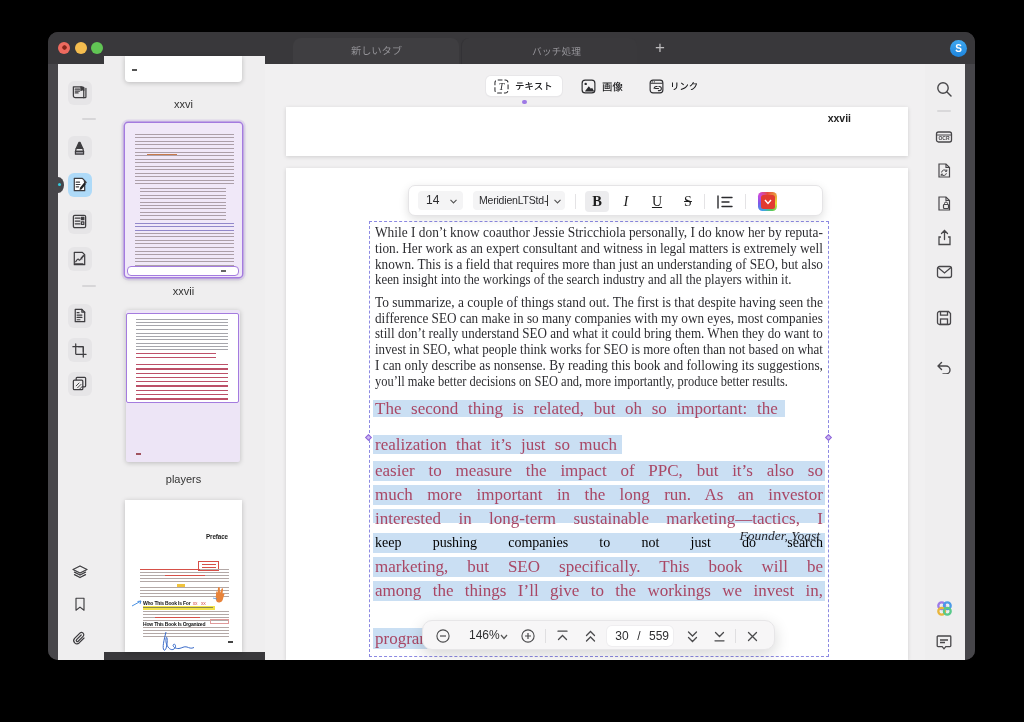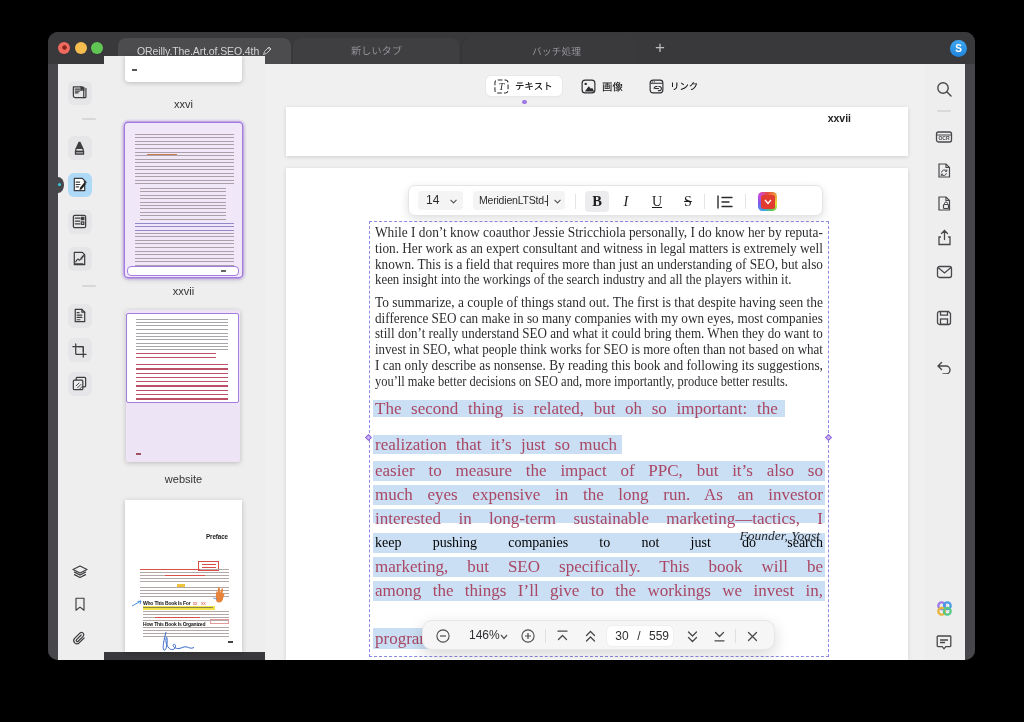--- a/index.html
+++ b/index.html
@@ -37,25 +37,20 @@
 .ic{stroke:#3E3D40;fill:none;stroke-width:1.3;stroke-linecap:round;stroke-linejoin:round}
 </style></head><body>
 <div id="win">
 <div class="abs" style="left:0;top:32px;width:10px;height:596px;background:#47464A"></div>
 <div class="abs" style="left:917px;top:32px;width:10px;height:596px;background:#47464A"></div>
 <div id="tbar">
   <div class="tl" style="left:10px;background:#EE6A5F"></div>
   <div class="tl" style="left:11.5px;top:11px;width:9px;height:9px;background:radial-gradient(circle,#87261B 0 1.9px,#EE6A5F 2.5px)"></div>
   <div class="tl" style="left:26.5px;background:#F5BD4F"></div>
   <div class="tl" style="left:43px;background:#61C554"></div>
-  <div class="tab" style="left:70px;width:173px;background:#4C4B4E">
-    <div class="tabt" style="color:#D5D4D6;font-size:10.5px;letter-spacing:-0.1px">OReilly.The.Art.of.SEO.4th <svg style="display:inline;vertical-align:-1px" width="10" height="10" viewBox="0 0 10 10">
-            <path d="M1.5 8.5 l1.2-3.2 4.3-4.3 2 2-4.3 4.3z M6.2 1.8 l2 2" stroke="#C8C7C9" stroke-width="1" fill="none"></path>
-          </svg></div>
-  </div>
   <div class="tab" style="left:245px;width:166px;background:#3F3E41">
         <div class="tabc">
           <svg class="jp" width="51" height="14" viewBox="0 -10.4 51 14">
             <path d="M6.0 -5.1H9.8V-4.4H6.0ZM0.6 -7.5H5.1V-6.9H0.6ZM0.5 -3.5H5.2V-2.8H0.5ZM0.5 -5.2H5.3V-4.5H0.5ZM7.9 -4.8H8.6V0.8H7.9ZM2.5 -8.5H3.3V-7.2H2.5ZM2.5 -4.6H3.3V0.8H2.5ZM5.6 -7.7 6.6 -7.4Q6.5 -7.3 6.4 -7.3V-4.2Q6.4 -3.6 6.3 -2.9Q6.2 -2.3 6.1 -1.6Q5.9 -0.9 5.6 -0.3Q5.3 0.3 4.7 0.9Q4.7 0.8 4.6 0.7Q4.5 0.6 4.4 0.5Q4.3 0.4 4.2 0.3Q4.7 -0.1 5.0 -0.7Q5.2 -1.3 5.4 -1.9Q5.5 -2.4 5.6 -3.0Q5.6 -3.6 5.6 -4.2ZM9.0 -8.5 9.7 -7.9Q9.2 -7.7 8.6 -7.5Q8.0 -7.3 7.3 -7.2Q6.7 -7.0 6.0 -6.9Q6.0 -7.0 5.9 -7.2Q5.9 -7.4 5.8 -7.5Q6.4 -7.6 7.0 -7.8Q7.6 -7.9 8.1 -8.1Q8.7 -8.3 9.0 -8.5ZM3.2 -2.6Q3.3 -2.5 3.5 -2.3Q3.8 -2.1 4.1 -1.9Q4.3 -1.7 4.6 -1.5Q4.8 -1.3 4.9 -1.2L4.4 -0.7Q4.3 -0.8 4.1 -1.0Q3.9 -1.2 3.6 -1.5Q3.4 -1.7 3.1 -1.9Q2.9 -2.1 2.8 -2.2ZM1.2 -6.7 1.8 -6.8Q2.0 -6.5 2.1 -6.1Q2.2 -5.7 2.3 -5.4L1.6 -5.2Q1.6 -5.5 1.5 -5.9Q1.4 -6.3 1.2 -6.7ZM3.9 -6.8 4.5 -6.7Q4.4 -6.3 4.3 -5.9Q4.1 -5.5 4.0 -5.2L3.3 -5.4Q3.4 -5.6 3.5 -5.8Q3.6 -6.1 3.7 -6.3Q3.8 -6.6 3.9 -6.8ZM2.5 -3.1 3.1 -2.9Q2.8 -2.3 2.4 -1.8Q2.1 -1.2 1.6 -0.7Q1.2 -0.2 0.8 0.1Q0.7 -0.1 0.6 -0.2Q0.4 -0.4 0.3 -0.5Q0.7 -0.7 1.1 -1.2Q1.5 -1.6 1.9 -2.1Q2.3 -2.6 2.5 -3.1Z M13.7 -7.9Q13.6 -7.7 13.6 -7.4Q13.6 -7.2 13.6 -6.9Q13.6 -6.5 13.5 -5.9Q13.5 -5.2 13.5 -4.5Q13.5 -3.8 13.5 -3.1Q13.5 -2.4 13.5 -1.8Q13.5 -1.3 13.7 -0.9Q13.9 -0.6 14.3 -0.5Q14.6 -0.3 15.1 -0.3Q15.8 -0.3 16.4 -0.5Q16.9 -0.7 17.4 -1.0Q17.8 -1.3 18.2 -1.6Q18.5 -2.0 18.8 -2.4L19.4 -1.7Q19.1 -1.4 18.7 -1.0Q18.3 -0.6 17.8 -0.2Q17.3 0.1 16.6 0.3Q15.9 0.5 15.1 0.5Q14.4 0.5 13.8 0.3Q13.2 0.1 12.9 -0.4Q12.6 -0.9 12.6 -1.8Q12.6 -2.2 12.6 -2.8Q12.6 -3.3 12.7 -3.9Q12.7 -4.5 12.7 -5.1Q12.7 -5.6 12.7 -6.1Q12.7 -6.6 12.7 -6.9Q12.7 -7.2 12.7 -7.5Q12.7 -7.7 12.6 -8.0Z M22.7 -7.1Q22.7 -7.0 22.6 -6.8Q22.6 -6.6 22.6 -6.4Q22.6 -6.3 22.6 -6.1Q22.6 -5.8 22.6 -5.4Q22.6 -5.0 22.6 -4.6Q22.6 -4.1 22.7 -3.7Q22.8 -2.9 22.9 -2.2Q23.1 -1.6 23.4 -1.2Q23.7 -0.9 24.1 -0.9Q24.2 -0.9 24.4 -1.1Q24.6 -1.2 24.8 -1.5Q24.9 -1.8 25.1 -2.2Q25.2 -2.6 25.3 -3.0L26.0 -2.2Q25.7 -1.4 25.3 -0.9Q25.0 -0.4 24.7 -0.1Q24.4 0.1 24.0 0.1Q23.6 0.1 23.1 -0.3Q22.7 -0.6 22.3 -1.4Q22.0 -2.2 21.9 -3.5Q21.8 -4.0 21.8 -4.5Q21.8 -5.0 21.8 -5.5Q21.8 -5.9 21.8 -6.2Q21.8 -6.4 21.7 -6.7Q21.7 -7.0 21.7 -7.1ZM28.0 -6.8Q28.3 -6.5 28.5 -6.0Q28.8 -5.6 29.0 -5.0Q29.2 -4.5 29.3 -3.9Q29.5 -3.4 29.6 -2.8Q29.7 -2.3 29.8 -1.8L29.0 -1.4Q28.9 -2.1 28.8 -2.8Q28.6 -3.6 28.4 -4.2Q28.2 -4.9 27.9 -5.5Q27.6 -6.1 27.2 -6.6Z M34.8 -4.7Q35.3 -4.4 35.9 -4.0Q36.4 -3.7 36.9 -3.3Q37.5 -2.9 38.0 -2.6Q38.5 -2.2 38.8 -1.9L38.2 -1.2Q37.9 -1.5 37.4 -1.9Q36.9 -2.3 36.4 -2.7Q35.8 -3.1 35.3 -3.4Q34.8 -3.8 34.3 -4.1ZM39.5 -6.5Q39.4 -6.4 39.4 -6.3Q39.3 -6.1 39.3 -6.0Q39.1 -5.5 38.9 -4.9Q38.6 -4.3 38.2 -3.7Q37.9 -3.0 37.4 -2.5Q36.7 -1.6 35.7 -0.9Q34.7 -0.1 33.2 0.5L32.5 -0.2Q33.5 -0.5 34.2 -0.9Q35.0 -1.3 35.6 -1.9Q36.3 -2.4 36.7 -2.9Q37.1 -3.4 37.4 -4.0Q37.8 -4.5 38.0 -5.1Q38.3 -5.6 38.4 -6.1H34.6L34.9 -6.8H38.2Q38.4 -6.8 38.5 -6.9Q38.7 -6.9 38.8 -6.9ZM36.1 -8.0Q35.9 -7.8 35.8 -7.6Q35.7 -7.3 35.6 -7.2Q35.3 -6.7 34.8 -6.0Q34.3 -5.3 33.7 -4.6Q33.0 -4.0 32.2 -3.4L31.5 -3.9Q32.4 -4.5 33.1 -5.1Q33.7 -5.8 34.1 -6.4Q34.6 -7.0 34.8 -7.5Q34.9 -7.6 35.0 -7.9Q35.1 -8.1 35.1 -8.3Z M48.5 -8.5Q48.6 -8.3 48.8 -8.1Q48.9 -7.8 49.1 -7.6Q49.2 -7.3 49.3 -7.1L48.8 -6.9Q48.7 -7.1 48.5 -7.3Q48.4 -7.6 48.2 -7.8Q48.1 -8.1 47.9 -8.2ZM49.8 -8.7Q49.9 -8.6 50.1 -8.3Q50.3 -8.1 50.4 -7.8Q50.6 -7.6 50.7 -7.4L50.1 -7.1Q49.9 -7.5 49.7 -7.9Q49.5 -8.2 49.3 -8.5ZM49.4 -6.6Q49.4 -6.5 49.3 -6.4Q49.3 -6.3 49.3 -6.1Q49.2 -5.7 49.1 -5.2Q48.9 -4.8 48.7 -4.2Q48.5 -3.7 48.3 -3.2Q48.1 -2.8 47.8 -2.4Q47.3 -1.8 46.7 -1.3Q46.1 -0.8 45.4 -0.3Q44.7 0.1 43.7 0.4L43.0 -0.4Q44.0 -0.7 44.8 -1.0Q45.5 -1.4 46.0 -1.8Q46.6 -2.3 47.0 -2.9Q47.4 -3.3 47.7 -3.9Q47.9 -4.5 48.1 -5.1Q48.3 -5.7 48.4 -6.2Q48.2 -6.2 47.8 -6.2Q47.4 -6.2 46.9 -6.2Q46.3 -6.2 45.7 -6.2Q45.2 -6.2 44.6 -6.2Q44.1 -6.2 43.7 -6.2Q43.3 -6.2 43.1 -6.2Q42.8 -6.2 42.6 -6.2Q42.3 -6.2 42.1 -6.1V-7.1Q42.3 -7.0 42.4 -7.0Q42.6 -7.0 42.8 -7.0Q43.0 -7.0 43.1 -7.0Q43.3 -7.0 43.6 -7.0Q43.9 -7.0 44.3 -7.0Q44.8 -7.0 45.3 -7.0Q45.7 -7.0 46.2 -7.0Q46.7 -7.0 47.1 -7.0Q47.6 -7.0 47.9 -7.0Q48.2 -7.0 48.3 -7.0Q48.4 -7.0 48.5 -7.0Q48.7 -7.0 48.8 -7.0Z"></path>
           </svg>
         </div>
       </div>
   <div class="tab" style="left:413px;width:176px;background:#3A393C;border-left:1px solid #333236">
         <div class="tabc" style="padding-left:14px">
           <svg class="jp" width="49" height="13" viewBox="0 -10.0 49 13">
@@ -196,21 +191,21 @@
 
   <div class="thumb" style="left:22px;top:254px;width:114px;height:152px;background:#EDE5F6;border-radius:2px">
     <div class="abs" style="left:0;top:3px;width:113px;height:90px;background:#fff;border:1.2px solid #A47BDF;border-radius:2px">
       <div class="abs" style="left:9px;top:5px;width:92px;height:13px;background:repeating-linear-gradient(180deg,#A6A6AC 0 1px,transparent 1px 3.2px)"></div>
       <div class="abs" style="left:9px;top:19px;width:92px;height:17px;background:repeating-linear-gradient(180deg,#A6A6AC 0 1px,transparent 1px 3.2px)"></div>
       <div class="abs" style="left:9px;top:39px;width:80px;height:8px;background:repeating-linear-gradient(180deg,#BE5169 0 1.1px,transparent 1.1px 4.2px)"></div>
       <div class="abs" style="left:9px;top:50px;width:92px;height:36px;background:repeating-linear-gradient(180deg,#BC5068 0 1.3px,transparent 1.3px 4.3px)"></div>
     </div>
     <div class="abs" style="left:10px;top:143px;width:5px;height:1.5px;background:#A0525E"></div>
   </div>
-  <div class="tlabel" style="top:417px">website</div>
+  <div class="tlabel" style="top:417px">players</div>
 
   <div class="thumb" style="left:21px;top:444px;height:152px">
     <div class="abs" style="right:14px;top:33px;font-size:6.3px;font-weight:bold;color:#222;letter-spacing:-0.1px">Preface</div>
     <div class="abs" style="left:73px;top:61px;width:21px;height:10px;border:0.9px solid #D65048">
           <div style="position:absolute;left:3px;top:2px;width:14px;height:5px;background:repeating-linear-gradient(180deg,#D65048 0 1px,transparent 1px 3px)"></div>
         </div>
     <div class="abs" style="left:15px;top:69px;width:89px;height:15px;background:repeating-linear-gradient(180deg,#B3A8A6 0 1px,transparent 1px 3px)"></div>
     <div class="abs" style="left:15px;top:69px;width:60px;height:1px;background:#D65048"></div>
     <div class="abs" style="left:40px;top:75px;width:40px;height:1px;background:#D65048"></div>
     <div class="abs" style="left:52px;top:84px;width:8px;height:4px;background:#F0C33C"></div>
@@ -297,21 +292,21 @@
 <div class="abs" style="left:325px;top:402.5px;width:249px;height:19px;background:#CADFF3">
       <div style="position:absolute;left:2px;top:0;white-space:nowrap;font-family:'Liberation Serif',serif;font-size:17px;line-height:19px;color:#A94765;word-spacing:5.05px">realization that it’s just so much</div>
     </div>
 <div class="abs" style="left:325px;top:596.4px;width:216px;height:21px;background:#CADFF3">
       <div style="position:absolute;left:2px;top:0;white-space:nowrap;font-family:'Liberation Serif',serif;font-size:17px;line-height:21px;color:#A94765;word-spacing:2.0px">program for your website too.</div>
     </div>
 <div class="abs" style="left:325px;top:429.3px;width:452px;height:20px;background:#CADFF3">
       <div style="position:absolute;left:2px;top:0;width:448px;font-family:'Liberation Serif',serif;font-size:17px;line-height:20px;color:#A94765;text-align:justify;text-align-last:justify;white-space:nowrap;text-justify:inter-word">easier to measure the impact of PPC, but it’s also so</div>
     </div>
 <div class="abs" style="left:325px;top:453.2px;width:452px;height:20px;background:#CADFF3">
-      <div style="position:absolute;left:2px;top:0;width:448px;font-family:'Liberation Serif',serif;font-size:17px;line-height:20px;color:#A94765;text-align:justify;text-align-last:justify;white-space:nowrap;text-justify:inter-word">much eyes expensive in the long run. As an investor</div>
+      <div style="position:absolute;left:2px;top:0;width:448px;font-family:'Liberation Serif',serif;font-size:17px;line-height:20px;color:#A94765;text-align:justify;text-align-last:justify;white-space:nowrap;text-justify:inter-word">much more important in the long run. As an investor</div>
     </div>
 <div class="abs" style="left:325px;top:477.0px;width:452px;height:14px;background:#CADFF3">
       <div style="position:absolute;left:2px;top:0;width:448px;font-family:'Liberation Serif',serif;font-size:17px;line-height:20px;color:#A94765;text-align:justify;text-align-last:justify;white-space:nowrap;text-justify:inter-word">interested in long-term sustainable marketing—tactics, I</div>
     </div>
 <div class="abs" style="left:325px;top:500.9px;width:452px;height:20px;background:#CADFF3">
       <div style="position:absolute;left:2px;top:0;width:448px;font-family:'Liberation Serif',serif;font-size:14px;line-height:20px;color:#000000;text-align:justify;text-align-last:justify;white-space:nowrap;text-justify:inter-word">keep pushing companies to not just do search</div>
     </div>
 <div class="abs" style="left:325px;top:524.8px;width:452px;height:20px;background:#CADFF3">
       <div style="position:absolute;left:2px;top:0;width:448px;font-family:'Liberation Serif',serif;font-size:17px;line-height:20px;color:#A94765;text-align:justify;text-align-last:justify;white-space:nowrap;text-justify:inter-word">marketing, but SEO specifically. This book will be</div>
     </div>

